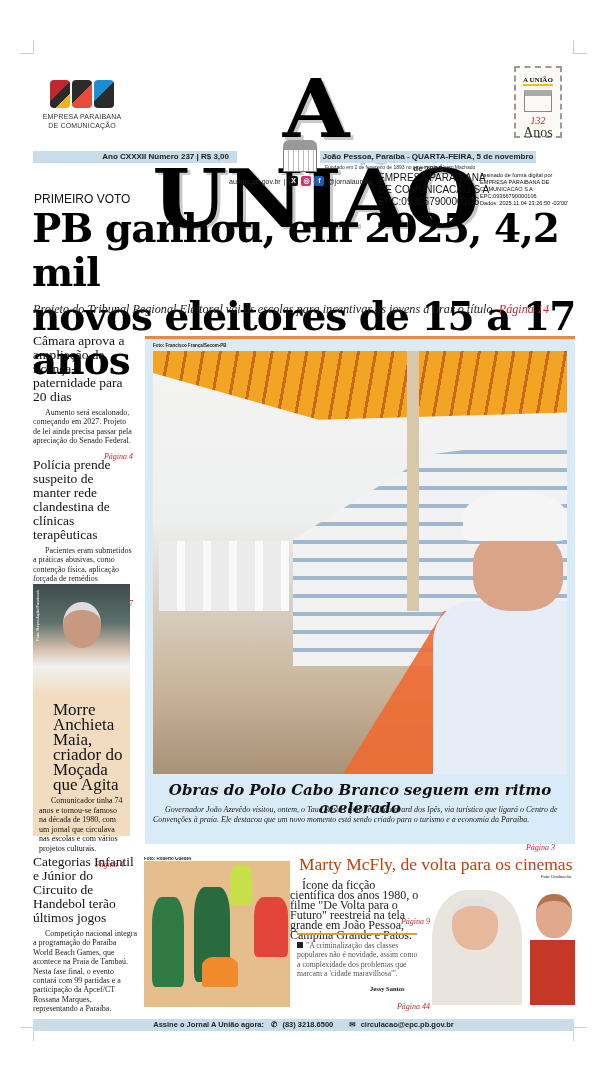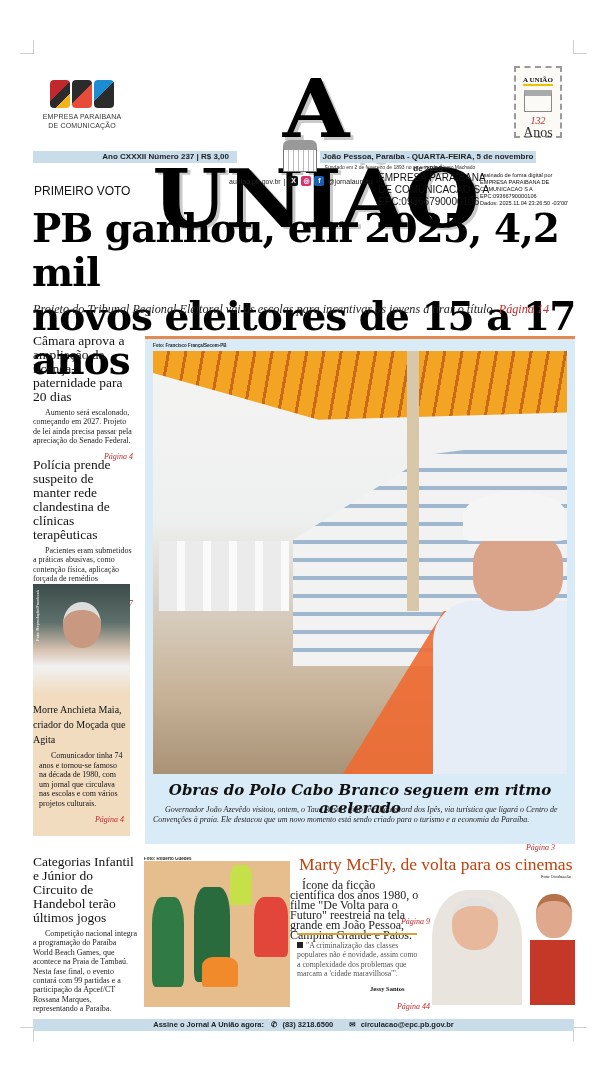--- a/index.html
+++ b/index.html
@@ -42,37 +42,37 @@
 
   .social { position: absolute; left: 229px; top: 176px; display: flex; align-items: center; gap: 3px;
     font-family: "Liberation Sans", sans-serif; font-size: 7px; color: #222; }
   .ic { display: inline-block; width: 10px; height: 10px; border-radius: 2px; color: #fff; font-size: 7px; line-height: 10px; text-align: center; font-weight: bold; }
   .ic.x { background: #111; } .ic.ig { background: #d6336c; } .ic.fb { background: #1a5fb4; }
 
   .sig-big { position: absolute; left: 378px; top: 172px; font-family: "Liberation Sans", sans-serif; font-size: 10px; line-height: 12px; color: #111; }
   .sig-small { position: absolute; left: 480px; top: 172px; font-family: "Liberation Sans", sans-serif; font-size: 5.6px; line-height: 7px; color: #111; }
 
   
-  .kicker { position: absolute; left: 34px; top: 184px; font-family: "Liberation Sans", sans-serif; font-size: 12px; color: #111; }
+  .kicker { position: absolute; left: 34px; top: 192px; font-family: "Liberation Sans", sans-serif; font-size: 12px; color: #111; }
   .headline { position: absolute; left: 32px; top: 206px; width: 550px; font-family: "DejaVu Serif", serif; font-weight: bold;
     font-size: 39px; line-height: 44px; letter-spacing: -1px; color: #000; }
   .deck { position: absolute; left: 33px; top: 302px; width: 545px; font-family: "Liberation Serif", serif; font-style: italic; font-size: 12.2px; color: #222; }
   .deck .pg { color: #c0282d; }
 
   
   .side { position: absolute; left: 33px; width: 100px; }
   .side h3 { font-family: "Liberation Serif", serif; font-weight: normal; font-size: 13.5px; line-height: 14px; color: #111; }
   .side p { font-family: "Liberation Serif", serif; font-size: 8px; line-height: 9.4px; margin-top: 4px; color: #222; text-indent: 12px; }
   .pgref { font-family: "Liberation Serif", serif; font-style: italic; font-size: 8px; color: #c0282d; text-align: right; margin-top: 6px; }
 
   .obit { position: absolute; left: 33px; top: 584px; width: 97px; height: 252px; background: #f1dcc0; }
   .obit-photo { height: 110px; background: linear-gradient(180deg,#3c4c4a 0,#5e706c 35%,#d8c2b0 60%,#f1f1f1 75%,#f1dcc0 100%); position: relative; }
   .obit-photo .face { position: absolute; left: 30px; top: 18px; width: 38px; height: 46px; border-radius: 48%; background: #c89880; border-top: 8px solid #ddd; }
   .obit-photo .credit { position: absolute; left: 2px; top: 6px; font-size: 4px; color: #fff; writing-mode: vertical-rl; transform: rotate(180deg); font-family: "Liberation Sans", sans-serif; }
-  .obit h3 { font-family: "Liberation Serif", serif; font-weight: normal; font-size: 10px; line-height: 15px; padding: 8px 4px 0 0; }
+  .obit h3 { font-family: "Liberation Serif", serif; font-weight: normal; font-size: 17px; line-height: 15px; padding: 8px 4px 0 20px; }
   .obit p { font-family: "Liberation Serif", serif; font-size: 8px; line-height: 9.6px; padding: 4px 4px 0 6px; text-indent: 12px; }
   .obit .pgref { padding-right: 6px; }
 
   
   .main { position: absolute; left: 145px; top: 336px; width: 430px; height: 508px; background: #d9ebf7; border-top: 3px solid #e38b4f; }
   .main .credit { position: absolute; left: 8px; top: 4px; font-size: 4.5px; font-family: "Liberation Sans", sans-serif; color: #222; font-weight: bold; }
   .main-photo { position: absolute; left: 8px; top: 12px; width: 414px; height: 423px; overflow: hidden;
     background: linear-gradient(180deg,#f4f4f2 0,#eef0f0 40%,#d8cfc2 60%,#c9b49a 80%,#a99276 100%); }
   .roof { position: absolute; left: 0; top: 0; width: 414px; height: 88px; background: repeating-linear-gradient(100deg,#f2a422 0 14px,#c86a18 14px 17px);
     clip-path: polygon(0 0,100% 0,100% 70%,40% 78%,0 25%); }

